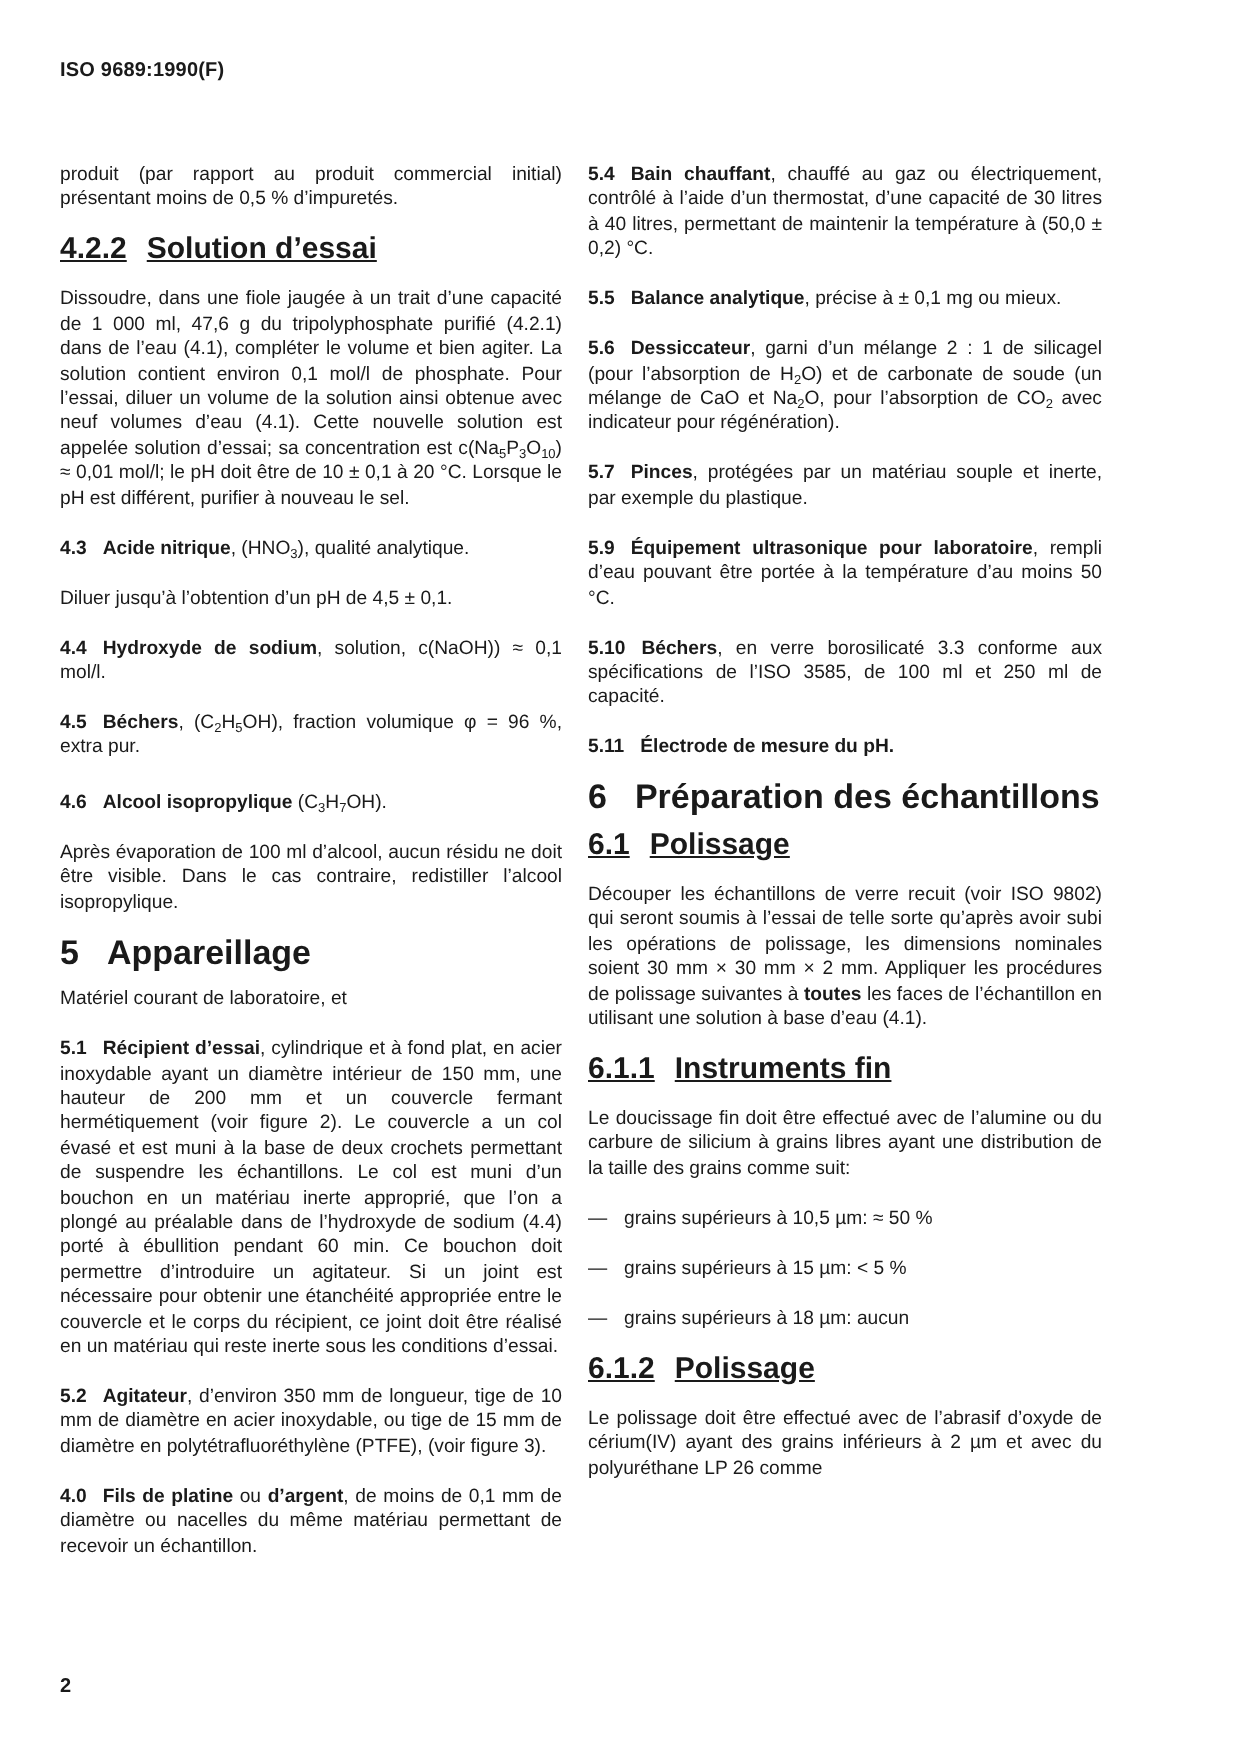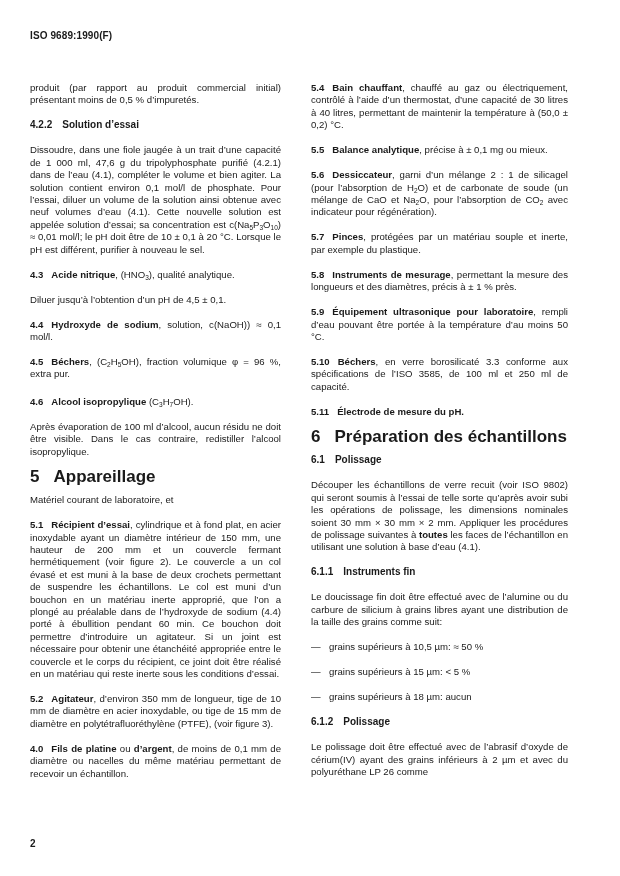--- a/index.html
+++ b/index.html
@@ -1,25 +1,25 @@
 <!DOCTYPE html>
 <html><head>
 <meta charset="utf-8">
 <style>
   html, body { margin: 0; padding: 0; background: #ffffff; }
   body { width: 620px; height: 876px; position: relative; overflow: hidden;
          font-family: "Liberation Sans", sans-serif; color: #1a1a1a; }
   .header { position: absolute; left: 30px; top: 30px; font-size: 10px; font-weight: bold; letter-spacing: 0.1px; }
   .col { position: absolute; top: 82px; font-size: 9.6px; line-height: 12.4px; }
   .col.left { left: 30px; width: 251px; }
-  .col.right { left: 311px; width: 257px; }
+  .col.right { left: 294px; width: 257px; }
   p { margin: 0 0 12.6px 0; text-align: justify; hyphens: manual; }
   .b { font-weight: bold; }
   .num { font-weight: bold; margin-right: 8px; }
-  .h3 { font-weight: bold; margin: 0 0 12.6px 0; font-size: 10px; }
+  .h3 { font-weight: bold; margin: 0 0 12.6px 0; font-size: 15px; text-decoration: underline; }
   .h3 .n { margin-right: 10px; }
   .h2 { font-weight: bold; font-size: 17px; margin: 4px 0 11px 0; }
   .h2 .n { margin-right: 14px; }
   sub { font-size: 6.5px; line-height: 0; vertical-align: -2px; }
   .li { margin: 0 0 12.6px 0; display: flex; }
   .li .dash { width: 18px; flex: none; }
   .footer { position: absolute; left: 30px; top: 838px; font-size: 10px; font-weight: bold; }
 </style>
 </head>
 <body>
@@ -58,21 +58,20 @@
 
 <div class="col right">
   <p><span class="num">5.4</span><span class="b">Bain chauffant</span><span>, chauffé au gaz ou électriquement, contrôlé à l’aide d’un thermostat, d’une capacité de 30 litres à 40 litres, permettant de maintenir la température à (50,0 ± 0,2) °C.</span></p>
 
   <p><span class="num">5.5</span><span class="b">Balance analytique</span><span>, précise à ± 0,1 mg ou mieux.</span></p>
 
   <p><span class="num">5.6</span><span class="b">Dessiccateur</span><span>, garni d’un mélange 2 : 1 de silicagel (pour l’absorption de H</span><sub>2</sub><span>O) et de carbonate de soude (un mélange de CaO et Na</span><sub>2</sub><span>O, pour l’absorption de CO</span><sub>2</sub><span> avec indicateur pour régénération).</span></p>
 
   <p><span class="num">5.7</span><span class="b">Pinces</span><span>, protégées par un matériau souple et inerte, par exemple du plastique.</span></p>
 
-  <p><span class="num">5.8</span><span class="b">Instruments de mesurage</span><span>, permettant la mesure des longueurs et des diamètres, précis à ± 1 % près.</span></p>
 
   <p><span class="num">5.9</span><span class="b">Équipement ultrasonique pour laboratoire</span><span>, rempli d’eau pouvant être portée à la température d’au moins 50 °C.</span></p>
 
   <p><span class="num">5.10</span><span class="b">Béchers</span><span>, en verre borosilicaté 3.3 conforme aux spécifications de l’ISO 3585, de 100 ml et 250 ml de capacité.</span></p>
 
   <p><span class="num">5.11</span><span class="b">Électrode de mesure du pH.</span></p>
 
   <div class="h2">
     <span class="n">6</span><span>Préparation des échantillons</span>
   </div>

